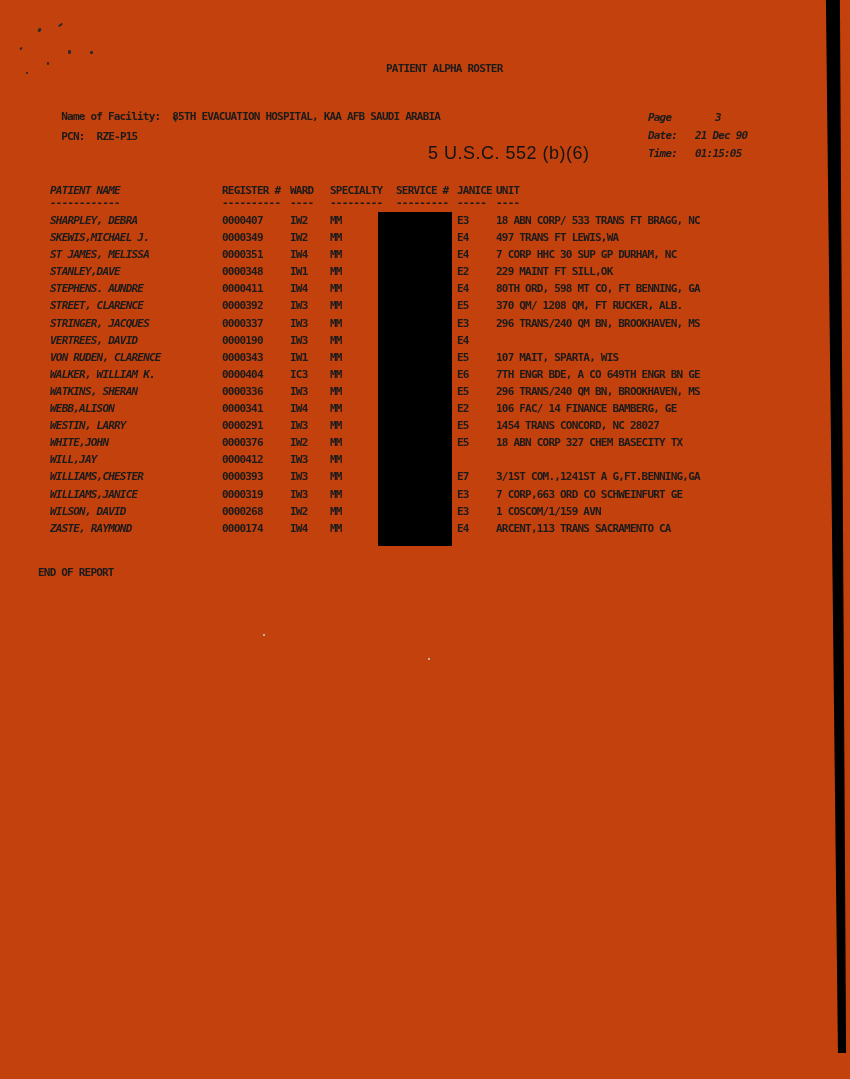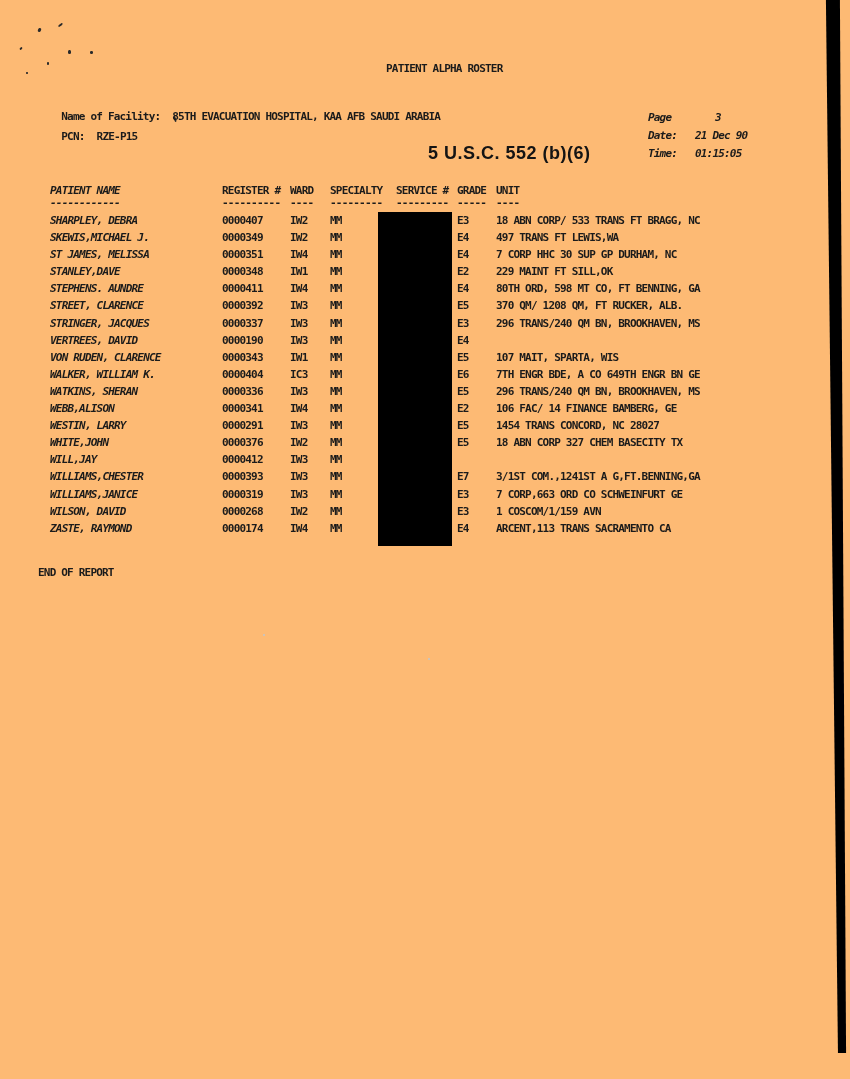--- a/index.html
+++ b/index.html
@@ -1,38 +1,38 @@
 <!DOCTYPE html>
 <html><head>
 <meta charset="utf-8">
 <style>
   html,body{margin:0;padding:0;background:#888;}
   .page{
-    position:relative; width:850px; height:1079px; background:#fdba74;
+    position:relative; width:850px; height:1079px; background:#c2410c;
     overflow:hidden; margin:0 auto;
   }
   .mono{
     font-family:"DejaVu Sans Mono", monospace;
     font-weight:700; font-size:11px; letter-spacing:-0.8px;
     color:#1b1b1b; white-space:pre;
   }
   .abs{position:absolute;}
   
   .title{left:386px; top:62px;}
   .facility-line{left:38px; top:97px;}
   .pcn-line{left:38px; top:117px;}
   .val-gap{margin-left:12px;margin-top:36px;}
   .meta-block .hline{position:absolute; left:613px; white-space:pre;font-style:italic;}
   .hl1{top:98px;} .hl2{top:116px;} .hl3{top:134px;}
   .hlabel{display:inline-block; width:47px;}
   .pagenum{margin-left:20px;}
   .stamp{
     left:428px; top:143px;
     font-family:"Liberation Sans", sans-serif;
-    font-size:18px; font-weight:700; color:#141414; letter-spacing:0.5px;
+    font-size:18px; font-weight:400; color:#141414; letter-spacing:0.5px;
     white-space:pre;
   }
   
   .thead-l1{left:0; top:165px; width:100%; height:17px;}
   .thead-l2{left:0; top:182px; width:100%; height:17px;}
   .thead-l3{left:0; top:194px; width:100%; height:17px;}
   .rows{left:0; top:212px; width:100%;}
   .trow{position:relative; height:17.1px;}
   .cell{position:absolute; top:0; line-height:17.1px; white-space:pre;}
   .c-name{left:50px;font-style:italic;}  .c-reg{left:222px;} .c-ward{left:290px;}
@@ -100,21 +100,21 @@
 
   <div class="abs stamp">5 U.S.C. 552 (b)(6)</div>
 
 
   <div class="abs thead-l2">
     <span class="mono cell c-name">PATIENT NAME</span>
     <span class="mono cell c-reg">REGISTER #</span>
     <span class="mono cell c-ward">WARD</span>
     <span class="mono cell c-spec">SPECIALTY</span>
     <span class="mono cell c-svc">SERVICE #</span>
-    <span class="mono cell c-grade">GRADE</span>
+    <span class="mono cell c-grade">JANICE</span>
     <span class="mono cell c-unit">UNIT</span>
   </div>
 
   <div class="abs thead-l3">
     <span class="mono cell c-name">------------</span>
     <span class="mono cell c-reg">----------</span>
     <span class="mono cell c-ward">----</span>
     <span class="mono cell c-spec">---------</span>
     <span class="mono cell c-svc">---------</span>
     <span class="mono cell c-grade">-----</span>

